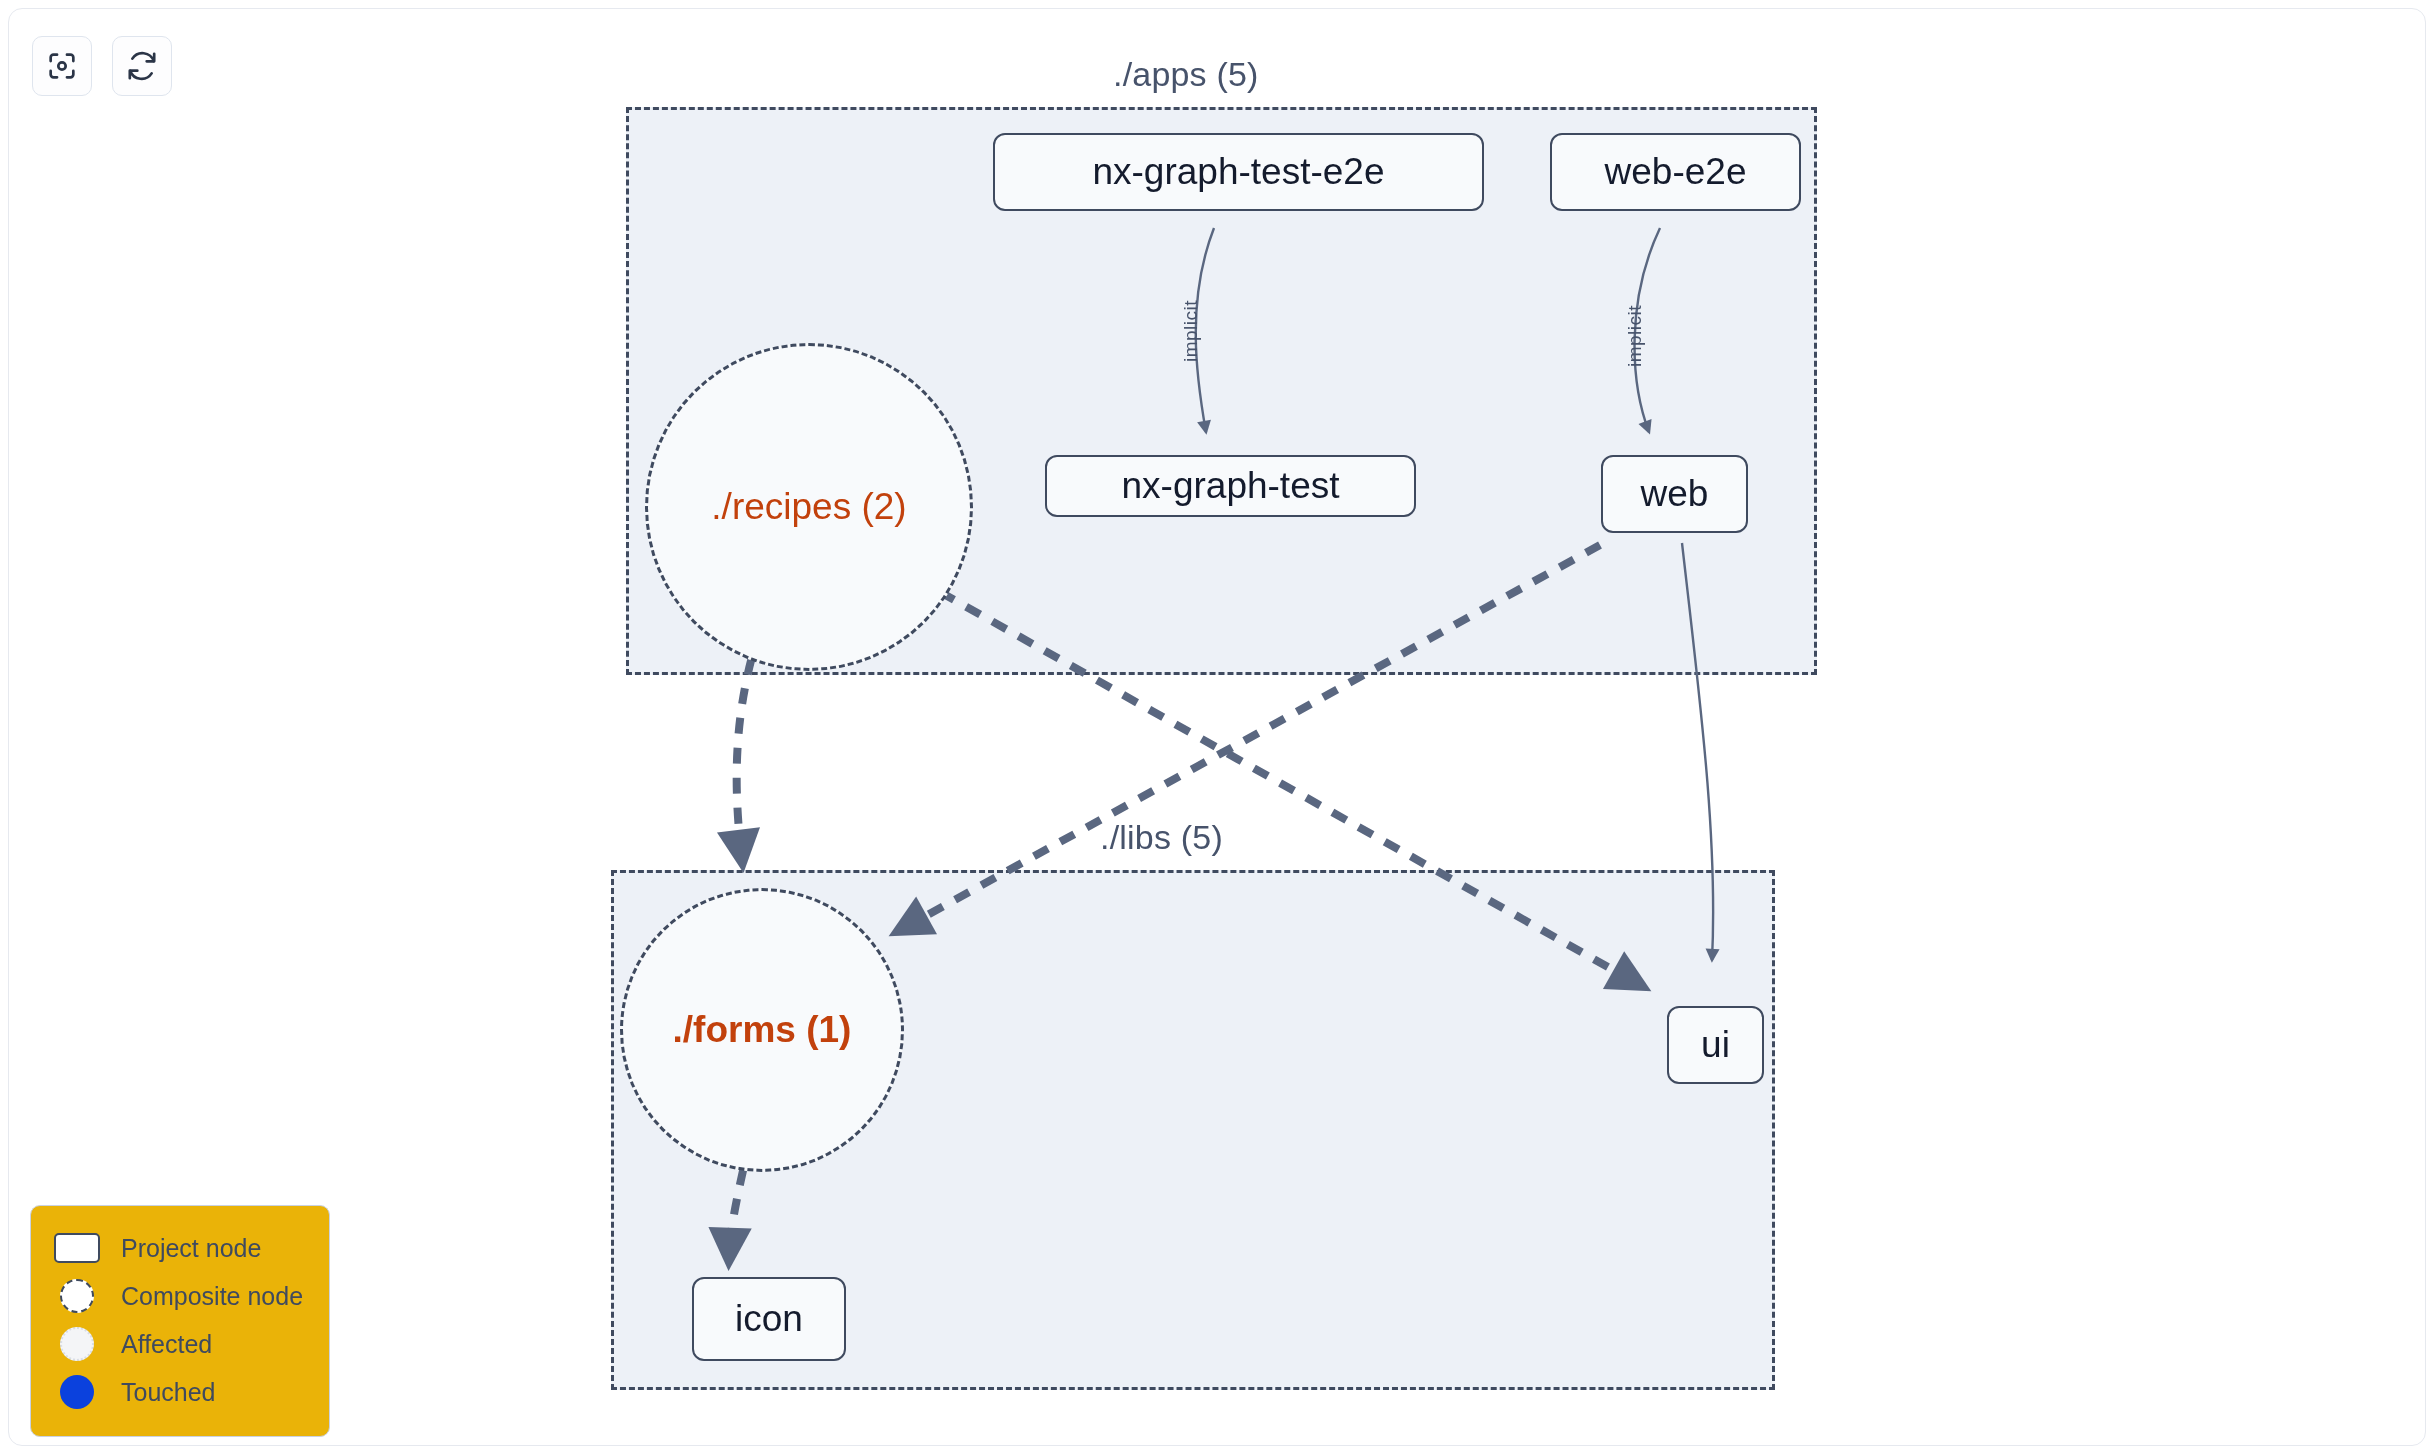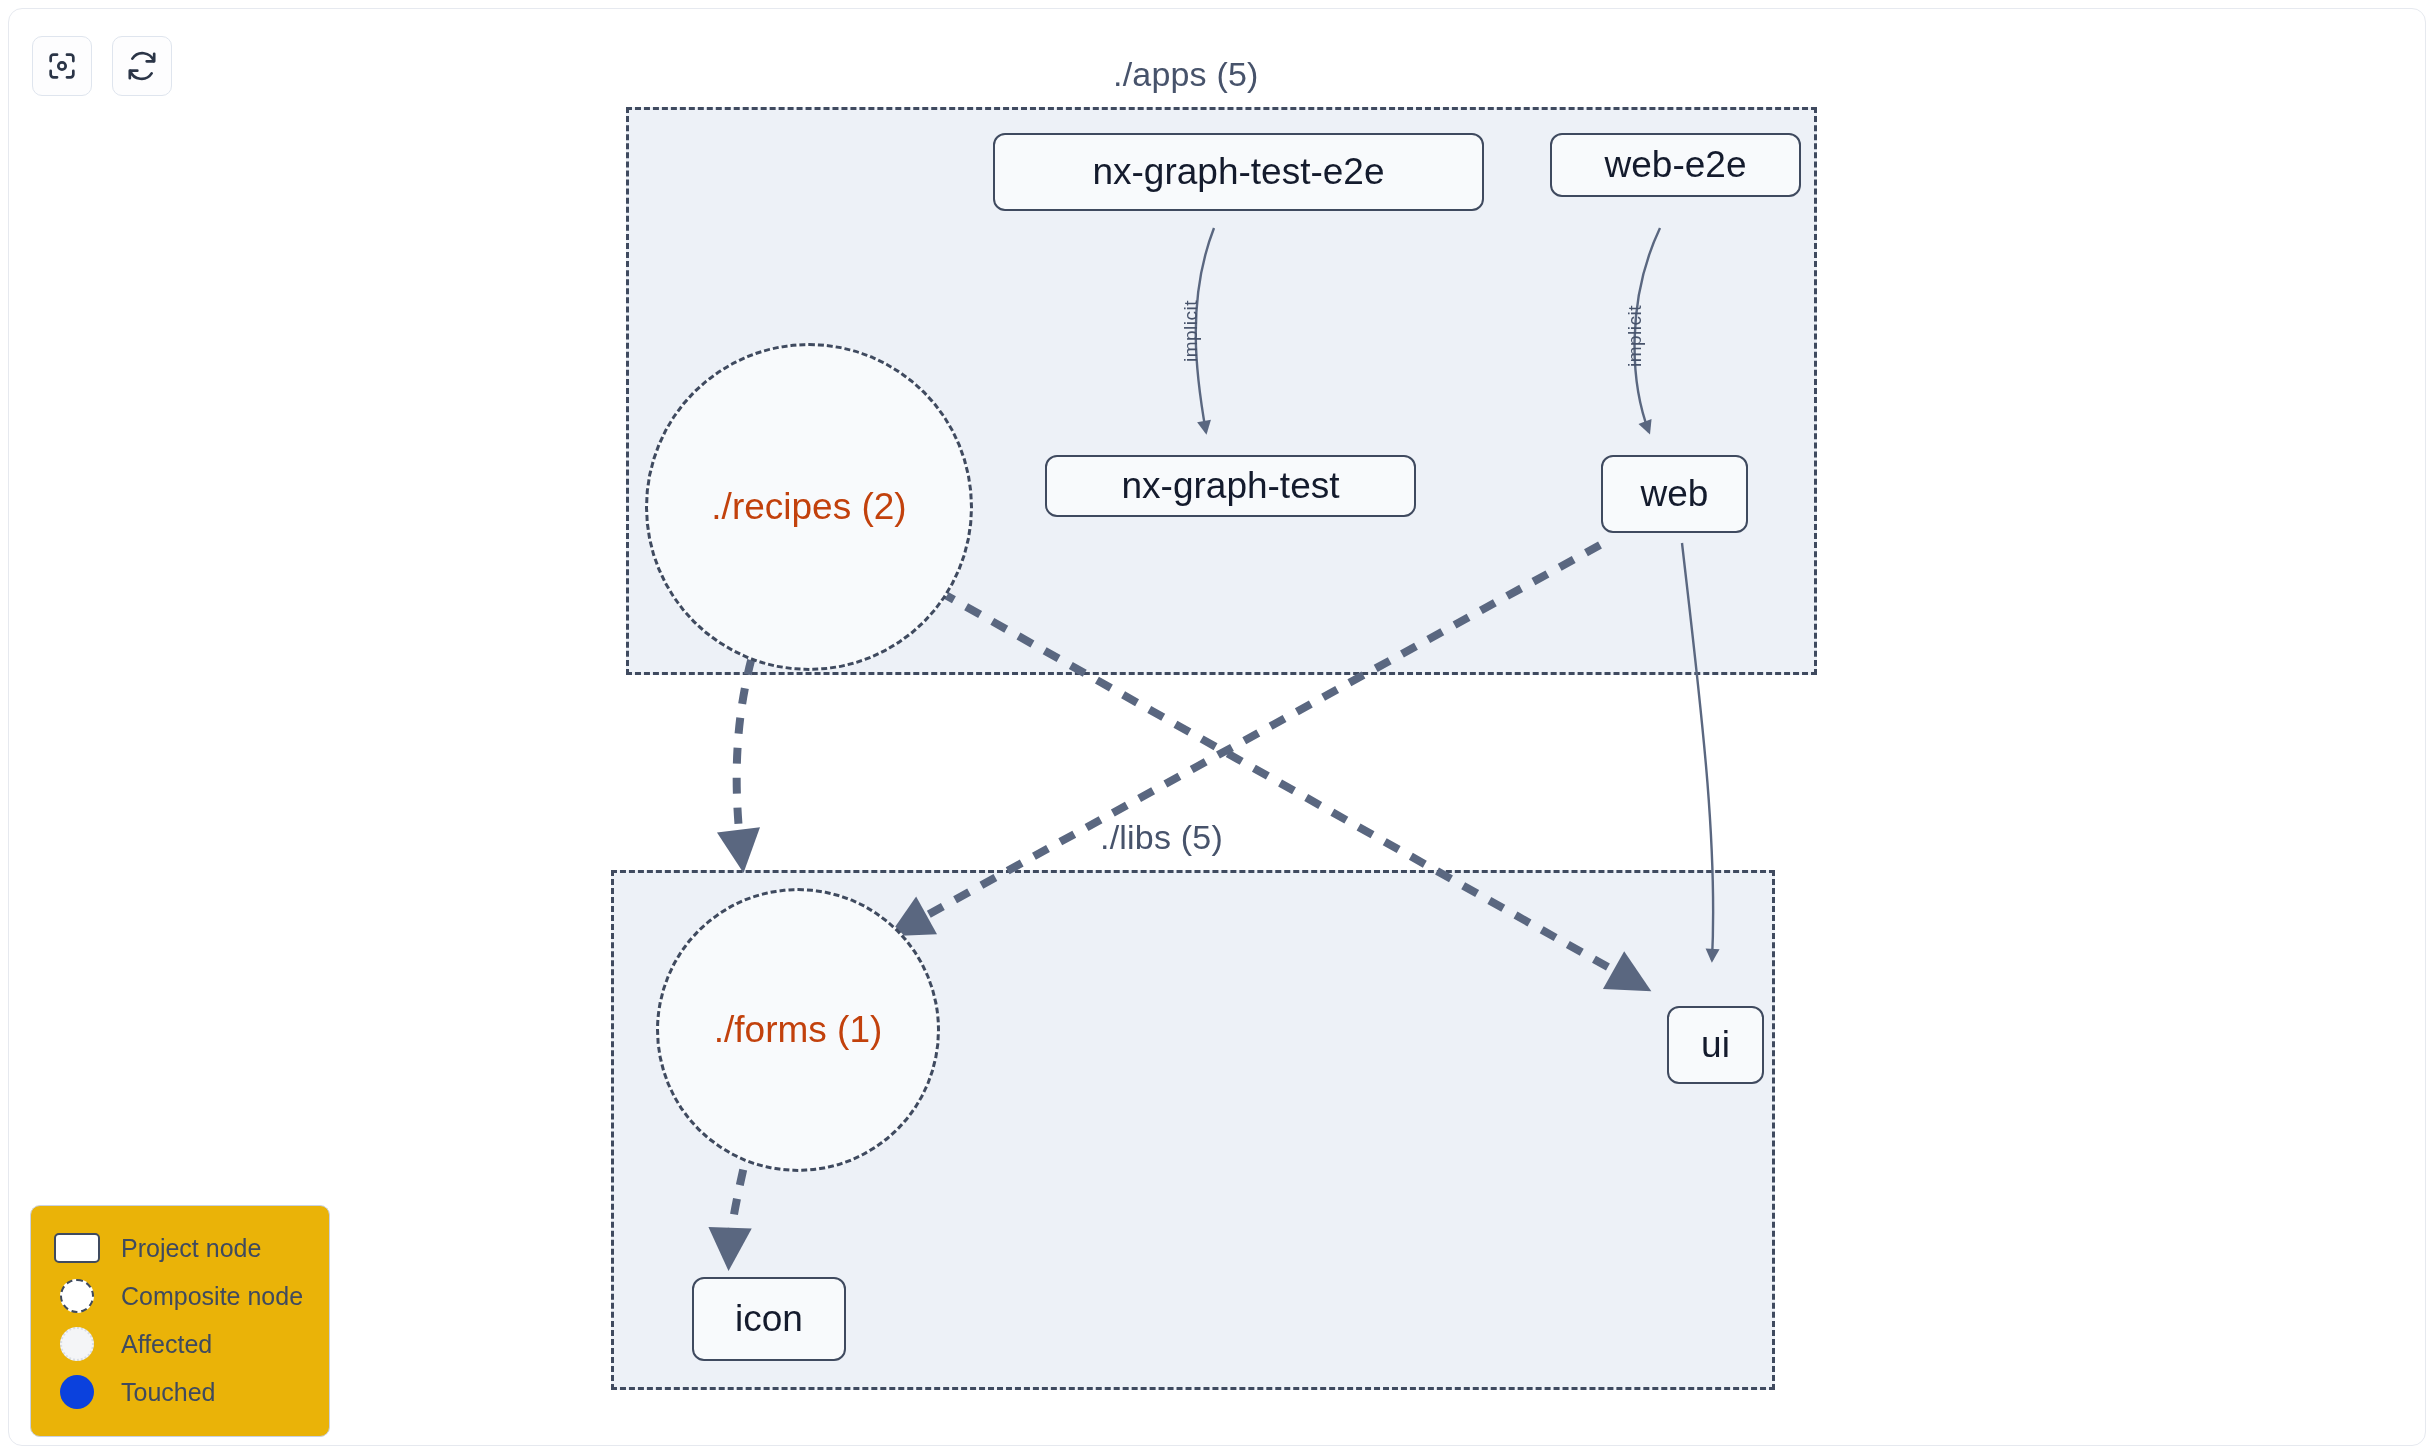--- a/index.html
+++ b/index.html
@@ -237,37 +237,37 @@
       <path d="M 750 1140 C 736 1200 730 1230 729 1258" fill="none" stroke="#5a6780" stroke-width="8" stroke-dasharray="16 14" stroke-linecap="butt" marker-end="url(#arrow-dashed)"></path>
     </svg>
 
     <div class="edge-label" style="left:1160px; top:320px; transform:rotate(-90deg);">implicit</div>
     <div class="edge-label" style="left:1604px; top:325px; transform:rotate(-90deg);">implicit</div>
 
     <div class="node-rect" style="left:993px; top:133px; width:491px; height:78px;">
       <span>nx-graph-test-e2e</span>
     </div>
 
-    <div class="node-rect" style="left:1550px; top:133px; width:251px; height:64px;">
+    <div class="node-rect" style="left:1550px; top:133px; width:251px; height:78px;">
       <span>web-e2e</span>
     </div>
 
     <div class="node-rect" style="left:1045px; top:455px; width:371px; height:62px;">
       <span>nx-graph-test</span>
     </div>
 
     <div class="node-rect" style="left:1601px; top:455px; width:147px; height:78px;">
       <span>web</span>
     </div>
 
     <div class="node-circle" style="left:645px; top:343px; width:328px; height:328px;">
       <span>./recipes (2)</span>
     </div>
 
-    <div class="node-circle" style="left:656px; top:888px; width:284px; height:284px;">
+    <div class="node-circle" style="left:620px; top:888px; width:284px; height:284px;font-weight:bold;">
       <span>./forms (1)</span>
     </div>
 
     <div class="node-rect" style="left:692px; top:1277px; width:154px; height:84px;">
       <span>icon</span>
     </div>
 
     <div class="node-rect" style="left:1667px; top:987px; width:97px; height:78px;margin-top:19px;">
       <span>ui</span>
     </div>

